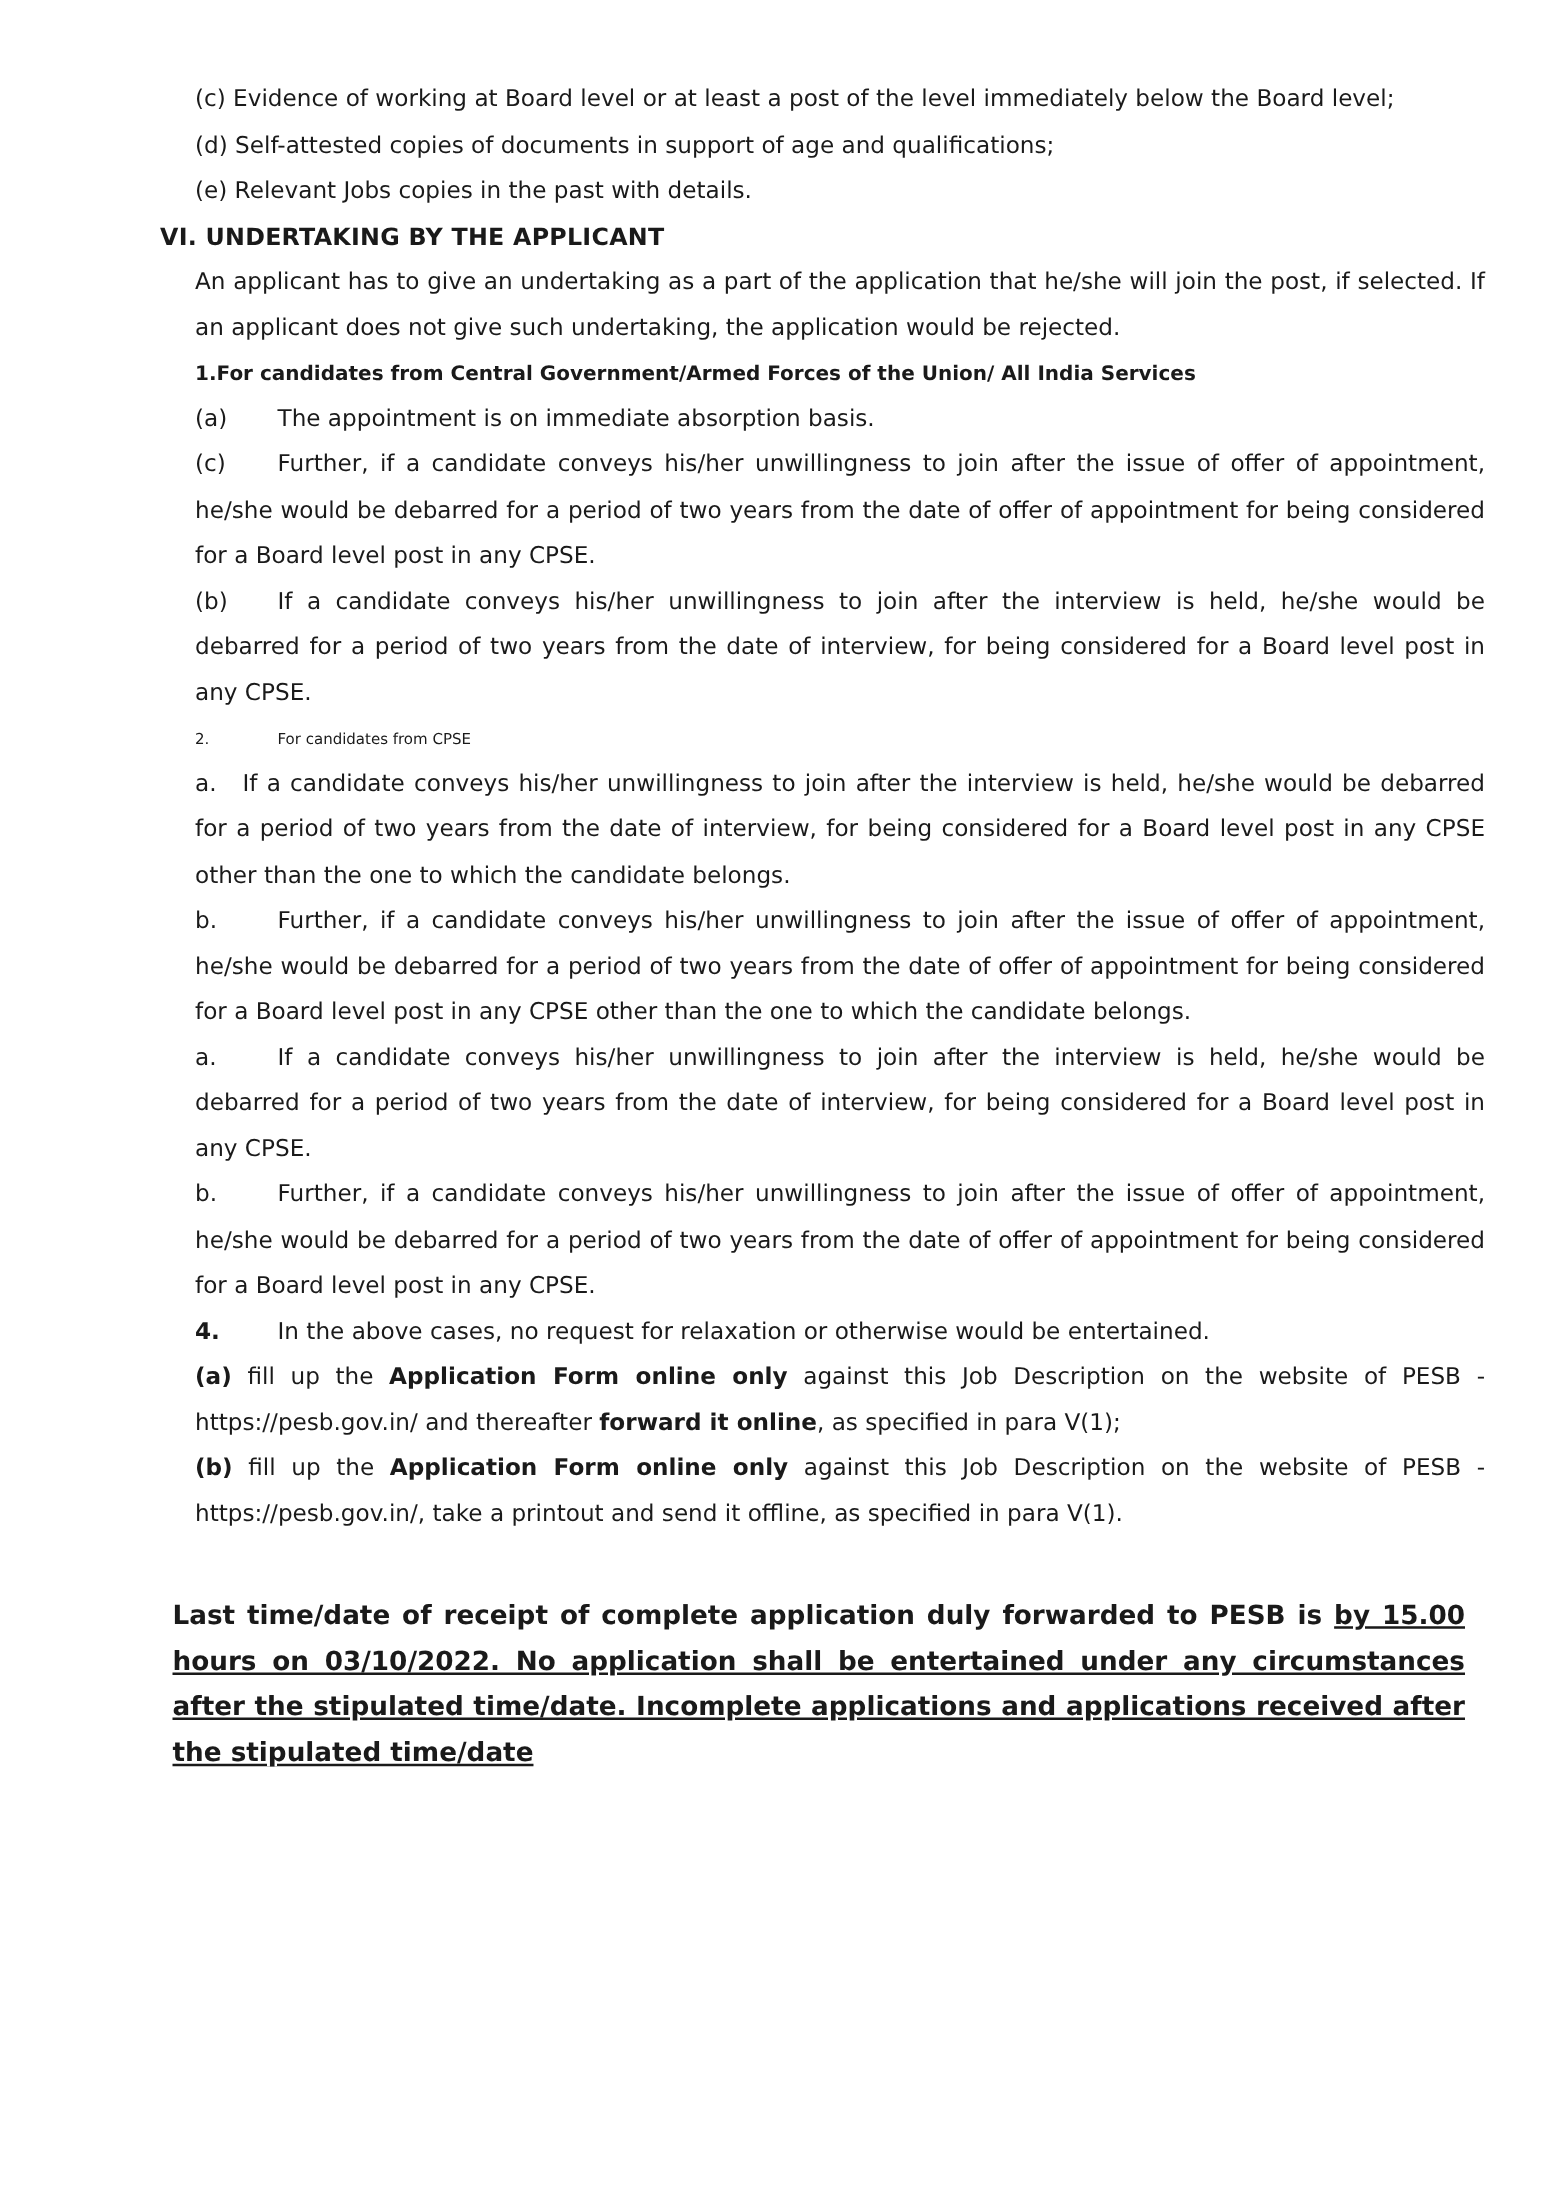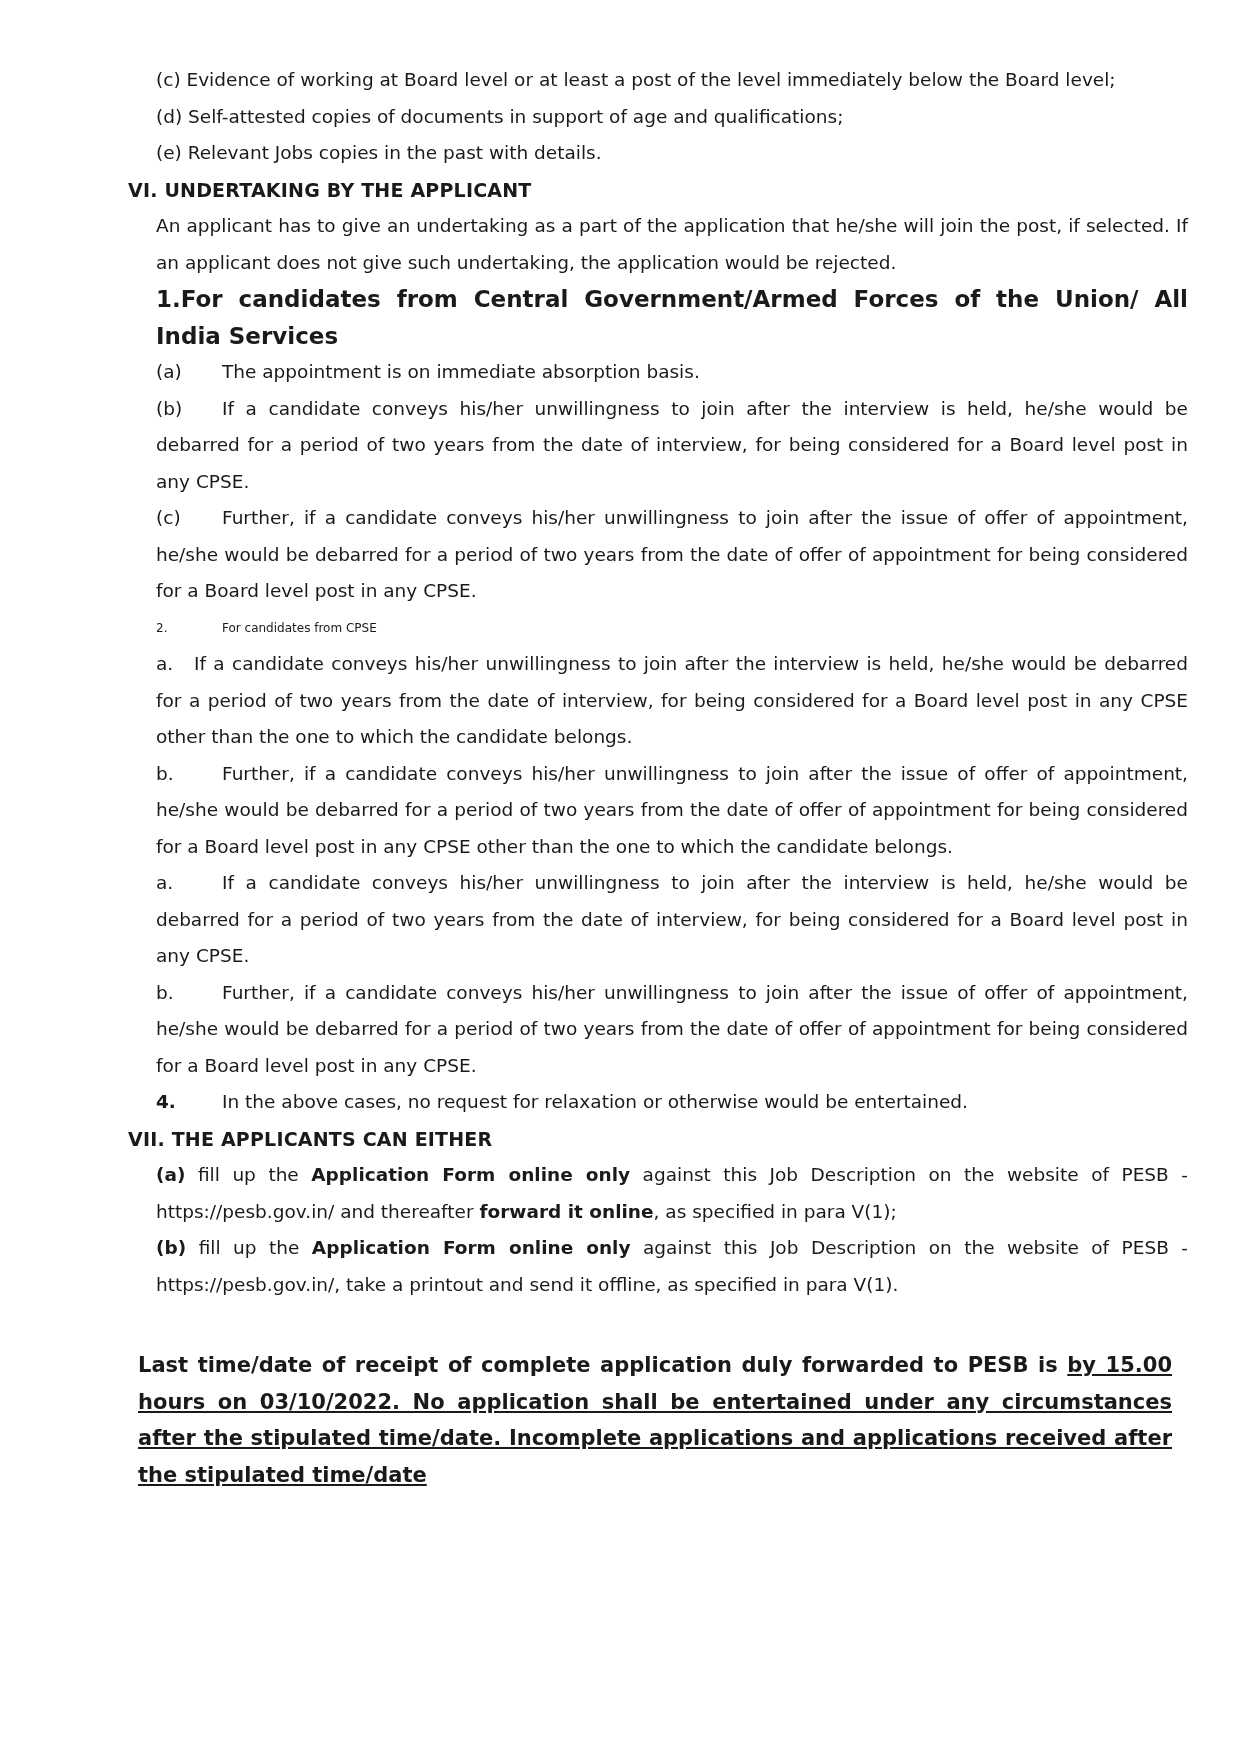--- a/index.html
+++ b/index.html
@@ -43,21 +43,21 @@
     line-height: 36.5px;
     margin: 0;
     margin-left: 28px;
     text-align: justify;
   }
   .sub-heading .num {
     display: inline-block;
     min-width: 66px;
   }
   .sub-heading-just {
-    font-size: 23px;
+    font-size: 16px;
     font-weight: bold;
     line-height: 36.5px;
     margin: 0;
     margin-left: 28px;
     text-align: justify;
     text-justify: inter-word;
   }
   .lead {
     display: inline-block;
     min-width: 66px;
@@ -93,24 +93,24 @@
   <p class="para indent">An applicant has to give an undertaking as a part of the application that he/she will join the post, if selected. If an applicant does not give such undertaking, the application would be rejected.</p>
 
   <p class="sub-heading-just">
     <span class="num">1.</span><span>For candidates from Central Government/Armed Forces of the Union/ All India Services</span>
   </p>
 
   <p class="para indent">
     <span class="lead">(a)</span><span>The appointment is on immediate absorption basis.</span>
   </p>
   <p class="para indent">
-    <span class="lead">(b)</span><span>If a candidate conveys his/her unwillingness to join after the interview is held, he/she would be debarred for a period of two years from the date of interview, for being considered for a Board level post in any CPSE.</span>
+    <span class="lead">(c)</span><span>Further, if a candidate conveys his/her unwillingness to join after the issue of offer of appointment, he/she would be debarred for a period of two years from the date of offer of appointment for being considered for a Board level post in any CPSE.</span>
   </p>
   <p class="para indent">
-    <span class="lead">(c)</span><span>Further, if a candidate conveys his/her unwillingness to join after the issue of offer of appointment, he/she would be debarred for a period of two years from the date of offer of appointment for being considered for a Board level post in any CPSE.</span>
+    <span class="lead">(b)</span><span>If a candidate conveys his/her unwillingness to join after the interview is held, he/she would be debarred for a period of two years from the date of interview, for being considered for a Board level post in any CPSE.</span>
   </p>
 
   <p class="sub-heading">
     <span class="num">2.</span><span>For candidates from CPSE</span>
   </p>
 
   <p class="para indent">
     <span class="lead-narrow">a.</span><span>If a candidate conveys his/her unwillingness to join after the interview is held, he/she would be debarred for a period of two years from the date of interview, for being considered for a Board level post in any CPSE other than the one to which the candidate belongs.</span>
   </p>
   <p class="para indent">
@@ -122,21 +122,20 @@
     <span class="lead">a.</span><span>If a candidate conveys his/her unwillingness to join after the interview is held, he/she would be debarred for a period of two years from the date of interview, for being considered for a Board level post in any CPSE.</span>
   </p>
   <p class="para indent">
     <span class="lead">b.</span><span>Further, if a candidate conveys his/her unwillingness to join after the issue of offer of appointment, he/she would be debarred for a period of two years from the date of offer of appointment for being considered for a Board level post in any CPSE.</span>
   </p>
 
   <p class="para indent">
     <span class="lead" style="font-weight:bold;">4.</span><span>In the above cases, no request for relaxation or otherwise would be entertained.</span>
   </p>
 
-  <h2 class="heading">VII. THE APPLICANTS CAN EITHER</h2>
 
   <p class="para indent">
     <b>(a)</b><span> fill up the </span><b>Application Form online only</b><span> against this Job Description on the website of PESB - https://pesb.gov.in/ and thereafter </span><b>forward it online</b><span>, as specified in para V(1);</span>
   </p>
 
 
   <p class="para indent">
     <b>(b)</b><span> fill up the </span><b>Application Form online only</b><span> against this Job Description on the website of PESB - https://pesb.gov.in/, take a printout and send it offline, as specified in para V(1).</span>
   </p>
 

